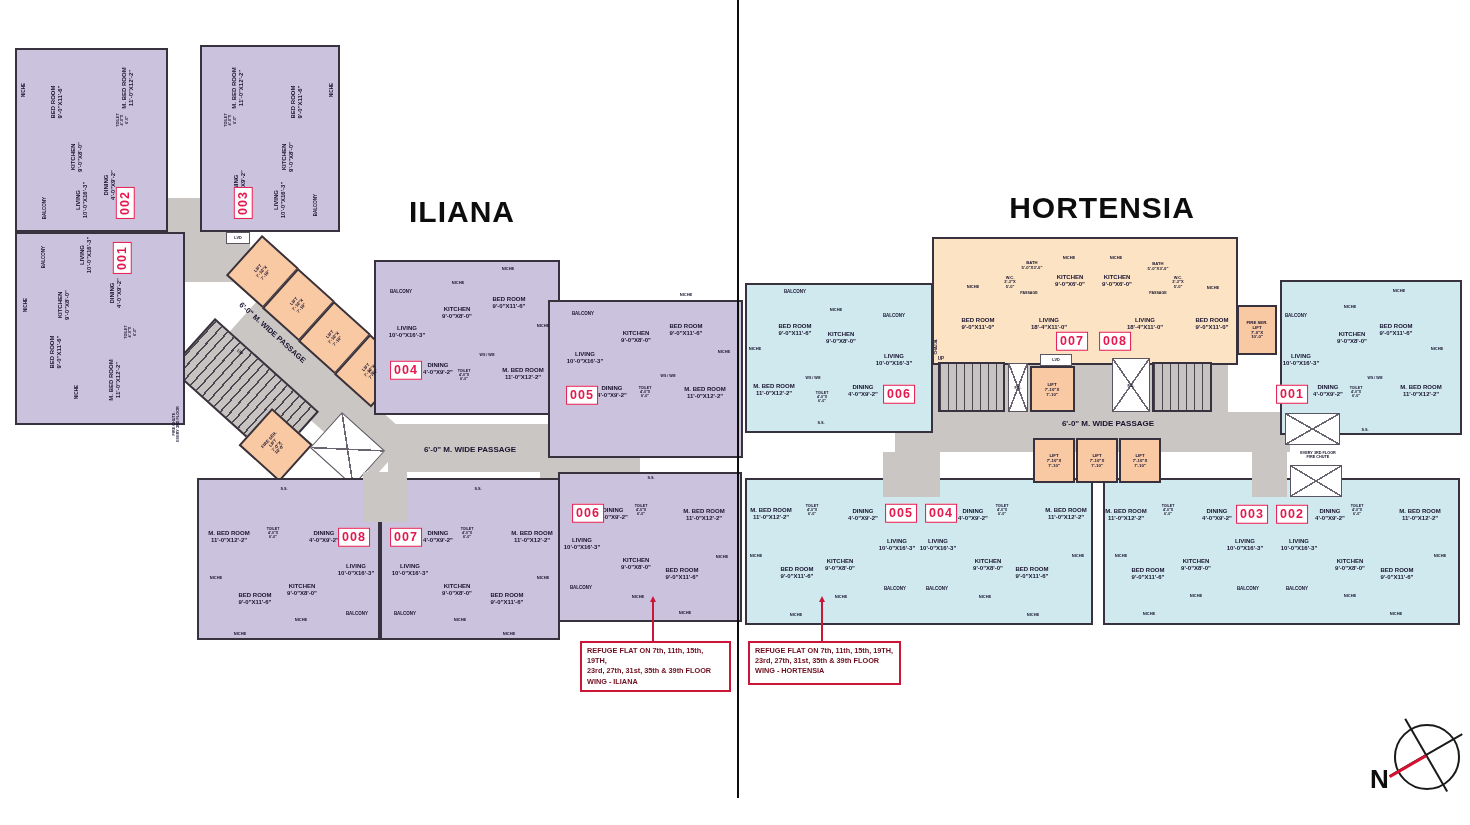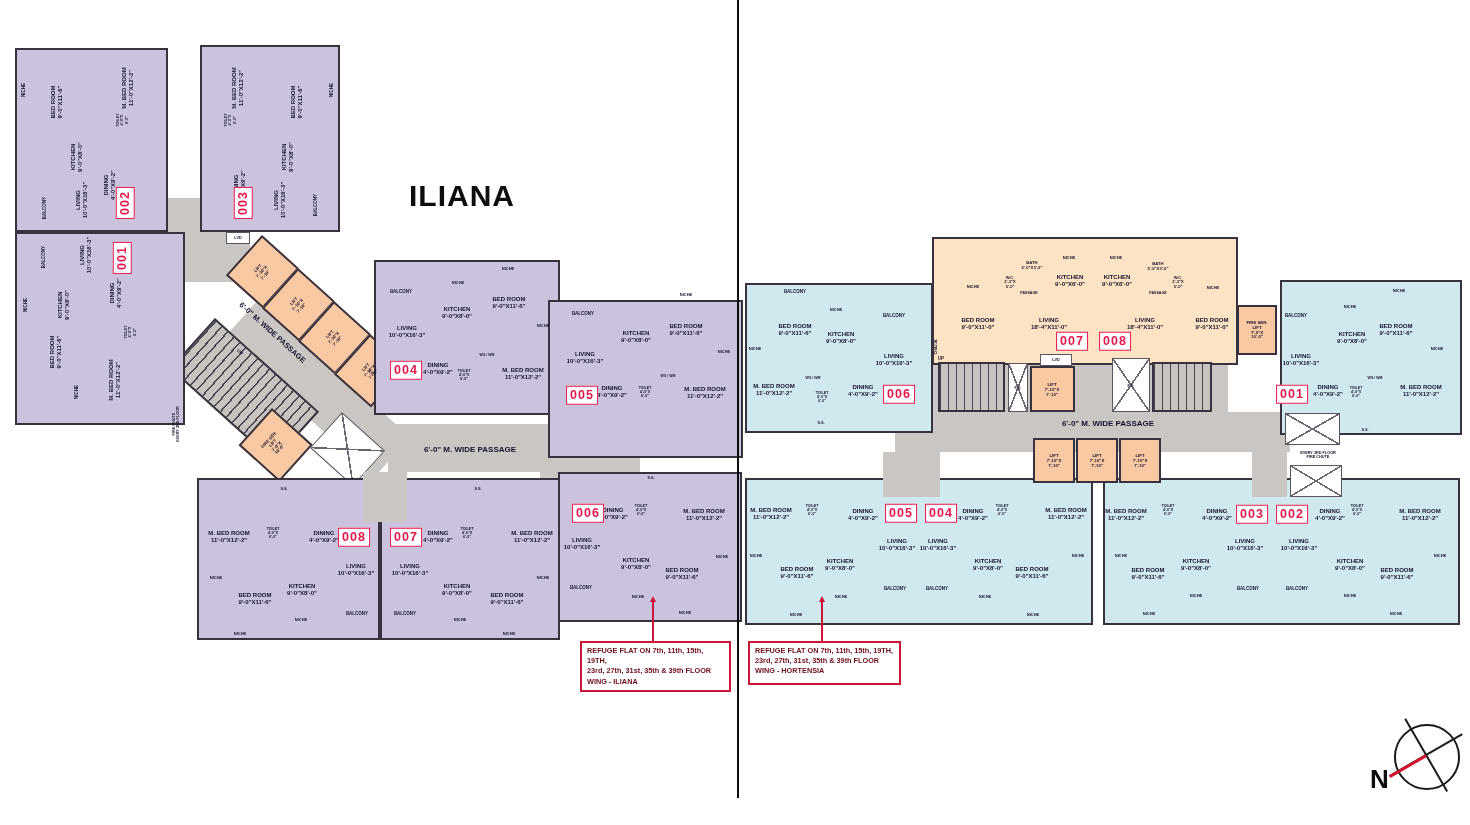--- a/index.html
+++ b/index.html
@@ -422,21 +422,22 @@
       <div class="ahead" style="left: 649.5px; top: 596px;"></div>
       <div class="note" style="left: 580px; top: 641px; width: 151px; min-height: 44px;">REFUGE FLAT ON 7th, 11th, 15th, 19TH,
 23rd, 27th, 31st, 35th &amp; 39th FLOOR
 WING - ILIANA</div>
       <div class="leader" style="left: 821.2px; top: 602px; height: 39px;"></div>
       <div class="ahead" style="left: 818.5px; top: 596px;"></div>
       <div class="note" style="left: 748px; top: 641px; width: 153px; min-height: 44px;">REFUGE FLAT ON 7th, 11th, 15th, 19TH,
 23rd, 27th, 31st, 35th &amp; 39th FLOOR
 WING - HORTENSIA</div>
     </div>
-  <div class="title" style="left:462px;top:196px;">ILIANA</div>
+  <div class="title" style="left:462px;top:212px;">ILIANA</div>
+  <div class="title" style="left:1102px;top:208px;">HORTENSIA</div>
   <div class="divider" style="left:737px;top:0;width:2px;height:798px;"></div>
   <div id="compass">
     <div class="circle"></div>
     <div class="cl cl1"></div>
     <div class="cl cl2"></div>
     <div class="clred"></div>
     <div class="n">N</div>
   </div>
 </div>
 

